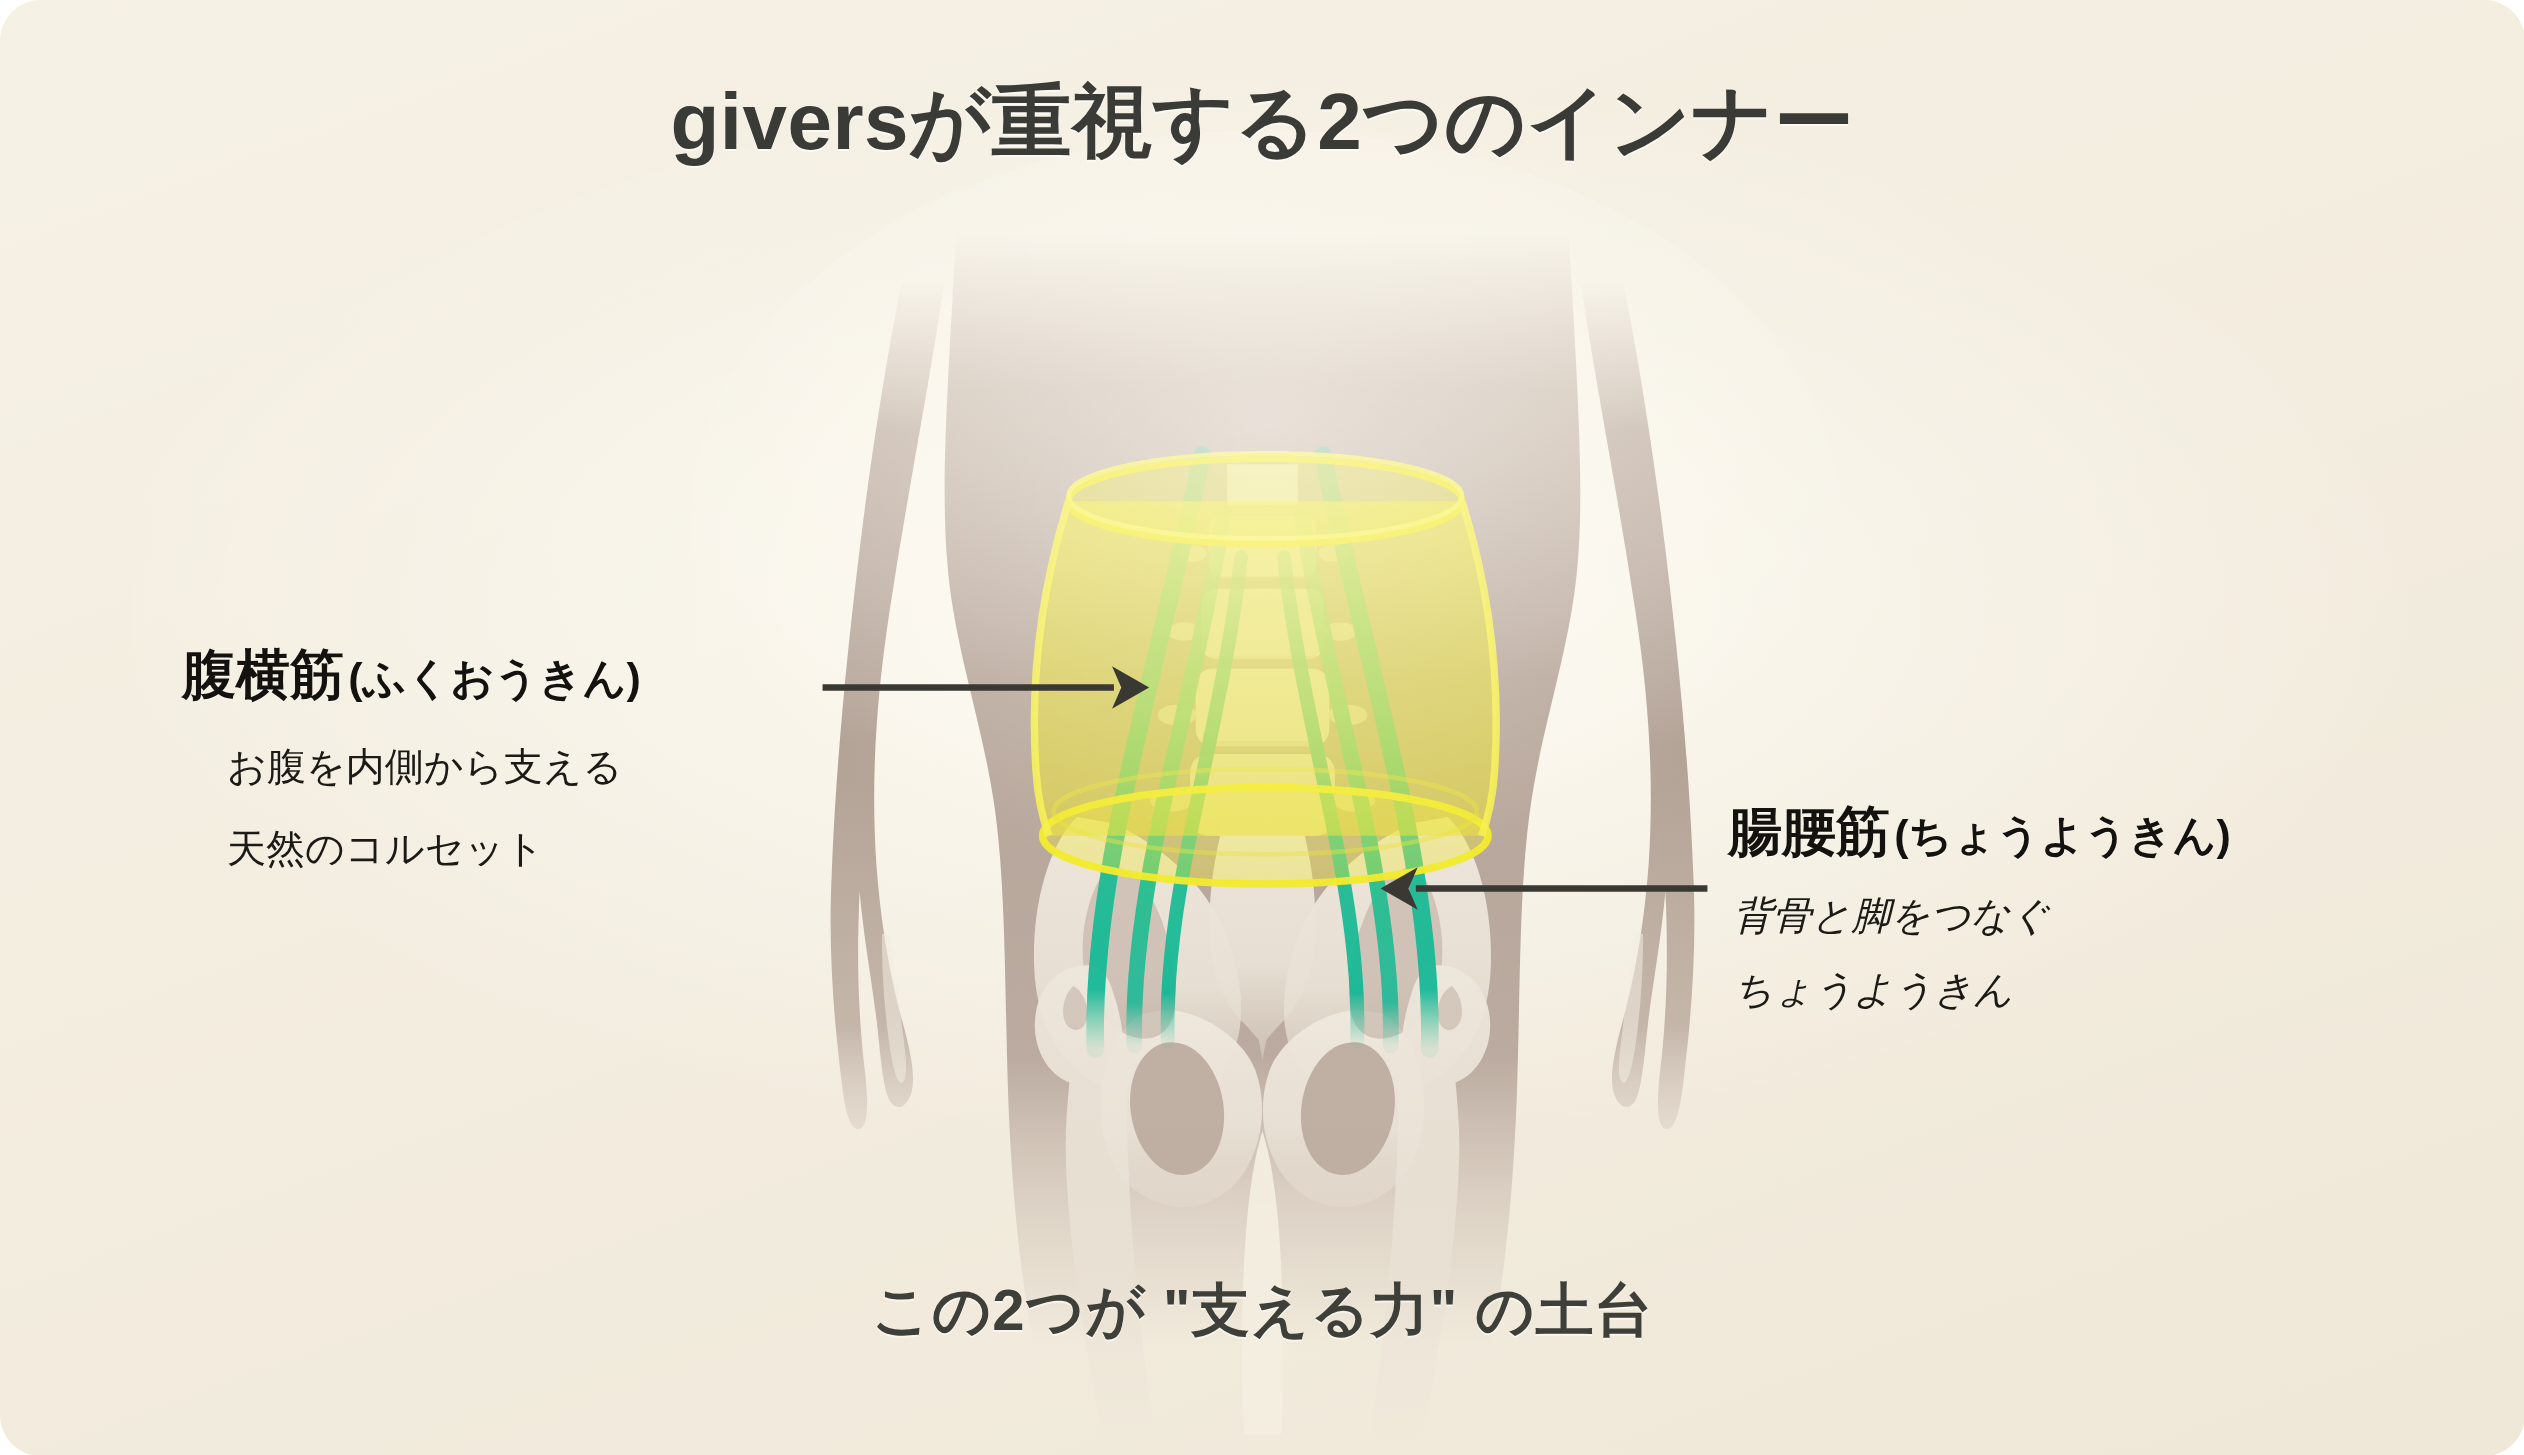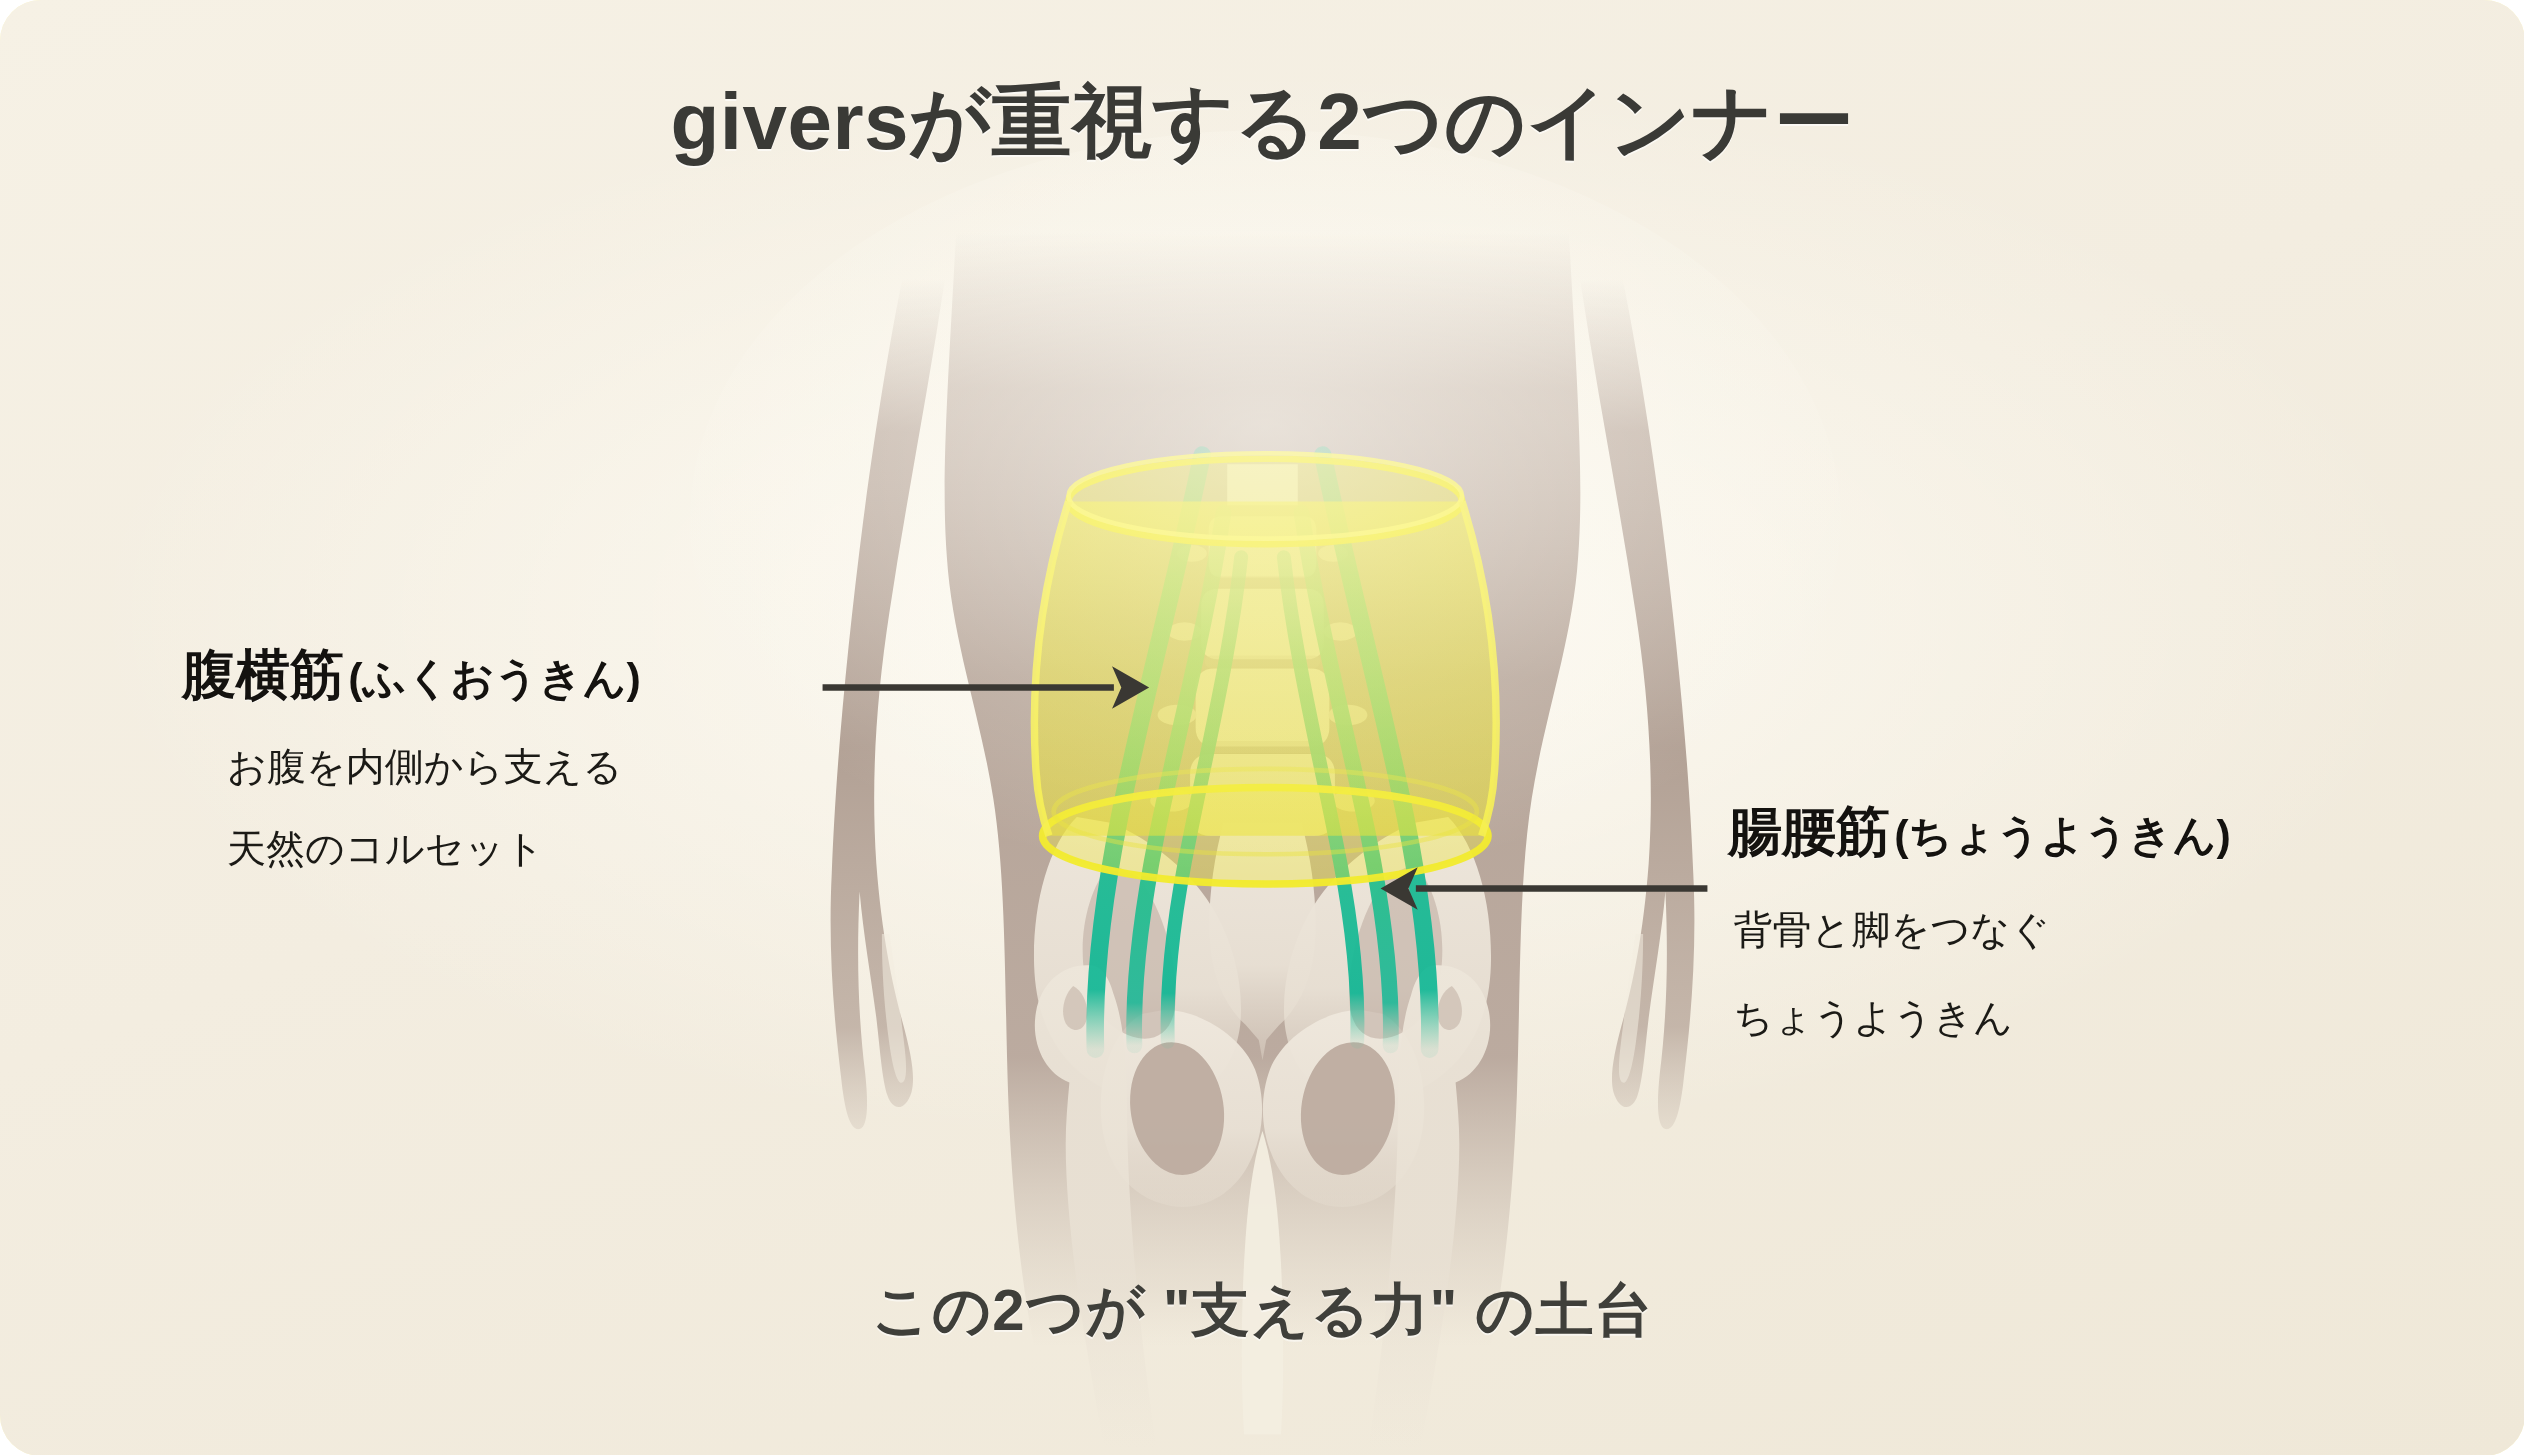--- a/index.html
+++ b/index.html
@@ -26,21 +26,21 @@
   .lbl-heading{font-weight:700;color:#14120F;white-space:nowrap;
                text-shadow:0 0.9px 0 rgba(255,255,255,.55);}
   .lbl-kanji{font-size:54px;font-family:Liberation Serif, serif;}
   .lbl-kana{font-size:43px;}
   .lbl-desc{font-size:39px;color:#1B1A16;line-height:1.38;white-space:nowrap;}
 
   #label-left{position:absolute;left:182px;top:639px;}
   #label-left .lbl-desc{margin-top:28px;margin-left:45px;}
 
   #label-right{position:absolute;left:1728px;top:796px;}
-  #label-right .lbl-desc{margin-top:34px;margin-left:5.6px;}
+  #label-right .lbl-desc{margin-top:20px;margin-left:5.6px;font-style:italic;}
 
   .arrow-svg{position:absolute;overflow:visible;}
   #arrow-left{left:817px;top:655px;width:334px;height:65px;}
   #arrow-right{left:1388px;top:856px;width:325px;height:65px;}
 </style>
 </head>
 <body>
 
 <div id="canvas">
 

